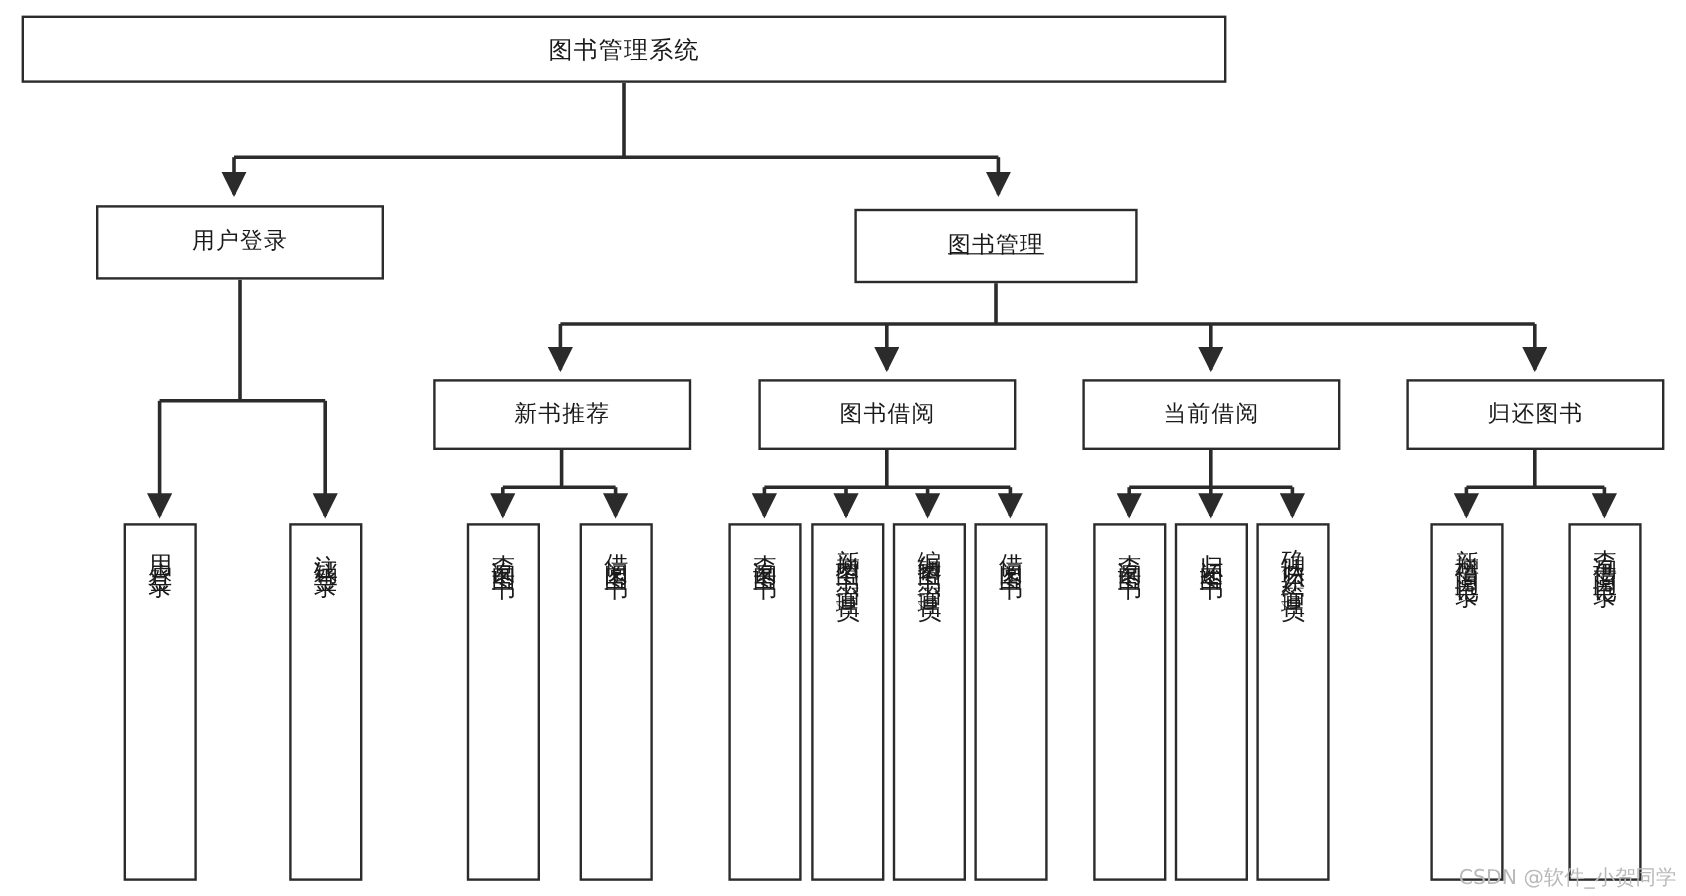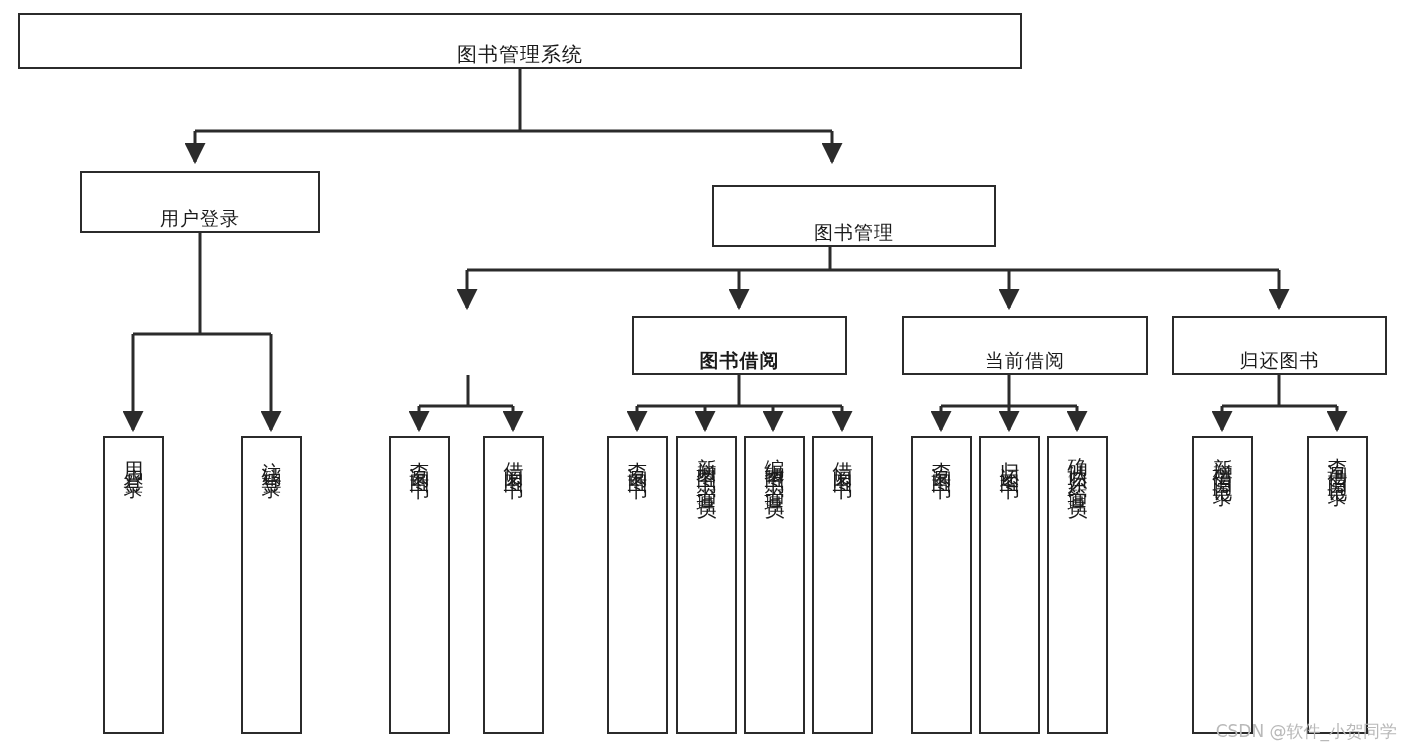--- a/index.html
+++ b/index.html
@@ -20,21 +20,21 @@
     left:0; top:0;
     width:1405px; height:747px;
     pointer-events:none;
   }
   .node{
     position:absolute;
     box-sizing:border-box;
     background:#ffffff;
     border:2px solid #2b2b2b;
     display:flex;
-    align-items:flex-end;
+    align-items:center;
     justify-content:center;
     text-align:center;
   }
   .node .label{
     font-size:19px;
     line-height:1.25;
     letter-spacing:1px;
     color:#1a1a1a;
     white-space:nowrap;
   }
@@ -129,30 +129,33 @@
   </svg>
 
   <div class="node root" style="left:18px; top:13px; width:1004px; height:56px;">
     <span class="label">图书管理系统</span>
   </div>
 
   <div class="node level2" style="left:80px; top:171px; width:240px; height:62px;">
     <span class="label">用户登录</span>
   </div>
 
-  <div class="node level2" style="left:712px; top:185px; width:284px; height:62px;">
+  <div class="node level2" style="left:712px; top:174px; width:236px; height:62px;text-decoration:underline;">
     <span class="label">图书管理</span>
   </div>
 
-
-  <div class="node level3" style="left:632px; top:316px; width:215px; height:59px;font-weight:bold;">
+  <div class="node level3" style="left:361px; top:316px; width:215px; height:59px;">
+    <span class="label">新书推荐</span>
+  </div>
+
+  <div class="node level3" style="left:632px; top:316px; width:215px; height:59px;">
     <span class="label">图书借阅</span>
   </div>
 
-  <div class="node level3" style="left:902px; top:316px; width:246px; height:59px;">
+  <div class="node level3" style="left:902px; top:316px; width:215px; height:59px;">
     <span class="label">当前借阅</span>
   </div>
 
   <div class="node level3" style="left:1172px; top:316px; width:215px; height:59px;">
     <span class="label">归还图书</span>
   </div>
 
   <div class="node leaf" style="left:103px; top:436px; width:61px; height:298px;">
     <span class="label">用户登录</span>
   </div>

